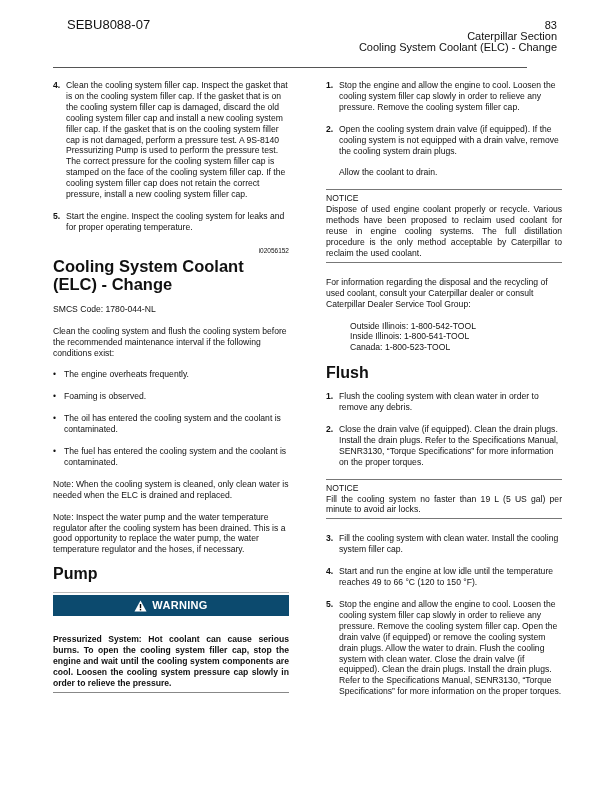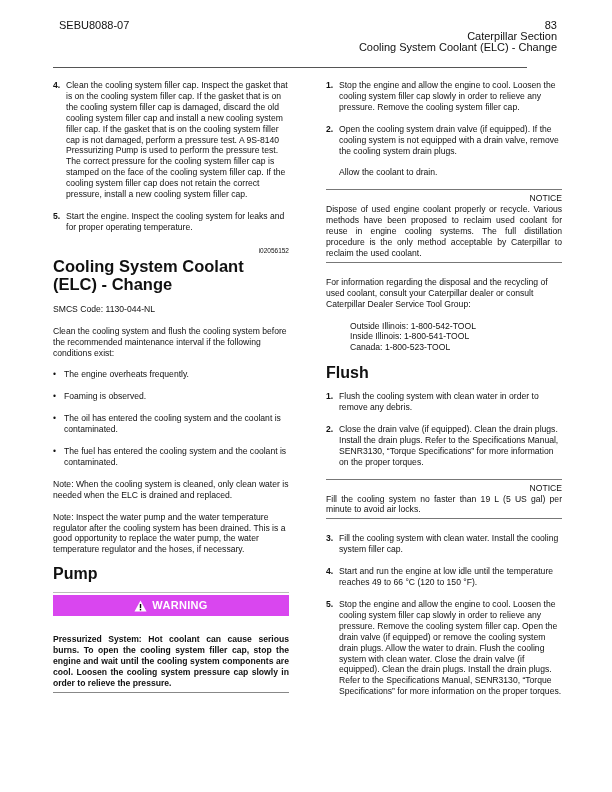--- a/index.html
+++ b/index.html
@@ -1,42 +1,42 @@
 <!DOCTYPE html>
 <html><head>
 <meta charset="utf-8">
 <style>
   html, body { margin: 0; padding: 0; background: #ffffff; }
   body { width: 612px; height: 792px; position: relative; overflow: hidden;
          font-family: "Liberation Sans", sans-serif; color: #111; font-size: 8.6px; line-height: 10.9px; }
-  .hdr-left { position: absolute; left: 59px; top: 20px; font-size: 11px; }
+  .hdr-left { position: absolute; left: 67px; top: 20px; font-size: 13px; }
   .hdr-right { position: absolute; right: 55px; top: 20px; text-align: right; font-size: 11px; line-height: 10.8px; }
   .hdr-rule { position: absolute; left: 53px; top: 67px; width: 474px; height: 0; border-top: 1px solid #555; }
   .col { position: absolute; top: 80px; }
   .col-l { left: 53px; width: 236px; }
   .col-r { left: 326px; width: 236px; }
   .step { display: flex; margin-bottom: 11px; }
   .step .num { width: 13px; flex: none; font-weight: bold; }
   .step .txt { flex: 1; }
   .docid { text-align: right; font-size: 6.5px; margin-top: 14px; margin-bottom: 2px; line-height: 8px; }
   h1 { font-size: 16.5px; line-height: 18px; margin: 0 0 11px 0; font-weight: bold; }
   h2 { font-size: 16px; line-height: 16px; margin: 2px 0 10px 0; font-weight: bold; }
   p { margin: 0 0 11px 0; }
   .bullet { display: flex; margin-bottom: 11px; }
   .bullet .dot { width: 11px; flex: none; }
   .bullet .txt { flex: 1; }
   b.lbl { font-weight: normal; }
   .warn-top-rule { border-top: 1px solid #bbb; margin-top: 4px; }
-  .warn-bar { background: #d946ef; color: #fff; height: 21px; display: flex; align-items: center; justify-content: center;
+  .warn-bar { background: #0c4a6e; color: #fff; height: 21px; display: flex; align-items: center; justify-content: center;
               font-weight: bold; font-size: 11px; margin-top: 2px; letter-spacing: 0.3px; }
   .warn-bar svg { margin-right: 5px; }
   .warn-text { font-weight: bold; text-align: justify; font-size: 8.6px; line-height: 10.9px; padding-top: 18px; padding-bottom: 3px; }
   .warn-bottom-rule { border-top: 1px solid #888; }
   .notice { border-top: 1px solid #777; border-bottom: 1px solid #777; padding: 3px 0 3px 0; margin: 4px 0 14px 0; text-align: justify; }
-  .notice .title { text-align: right; }
+  .notice .title { text-align: left; }
   .phones { padding-left: 24px; margin-bottom: 12px; }
 </style>
 </head>
 <body>
 
 <div class="hdr-left">SEBU8088-07</div>
 <div class="hdr-right">
   <div>83</div>
   <div>Caterpillar Section</div>
   <div>Cooling System Coolant (ELC) - Change</div>
@@ -49,21 +49,21 @@
     <span class="txt">Clean the cooling system filler cap. Inspect the gasket that is on the cooling system filler cap. If the gasket that is on the cooling system filler cap is damaged, discard the old cooling system filler cap and install a new cooling system filler cap. If the gasket that is on the cooling system filler cap is not damaged, perform a pressure test. A 9S-8140 Pressurizing Pump is used to perform the pressure test. The correct pressure for the cooling system filler cap is stamped on the face of the cooling system filler cap. If the cooling system filler cap does not retain the correct pressure, install a new cooling system filler cap.</span>
   </div>
   <div class="step">
     <span class="num">5.</span>
     <span class="txt">Start the engine. Inspect the cooling system for leaks and for proper operating temperature.</span>
   </div>
 
   <div class="docid">i02056152</div>
   <h1>Cooling System Coolant (ELC) - Change</h1>
 
-  <p><b class="lbl">SMCS Code:</b><span> 1130-044-NL</span></p>
+  <p><b class="lbl">SMCS Code:</b><span> 1780-044-NL</span></p>
 
   <p>Clean the cooling system and flush the cooling system before the recommended maintenance interval if the following conditions exist:</p>
 
   <div class="bullet">
       <span class="dot">•</span>
       <span class="txt">The engine overheats frequently.</span>
     </div>
   <div class="bullet">
       <span class="dot">•</span>
       <span class="txt">Foaming is observed.</span>

